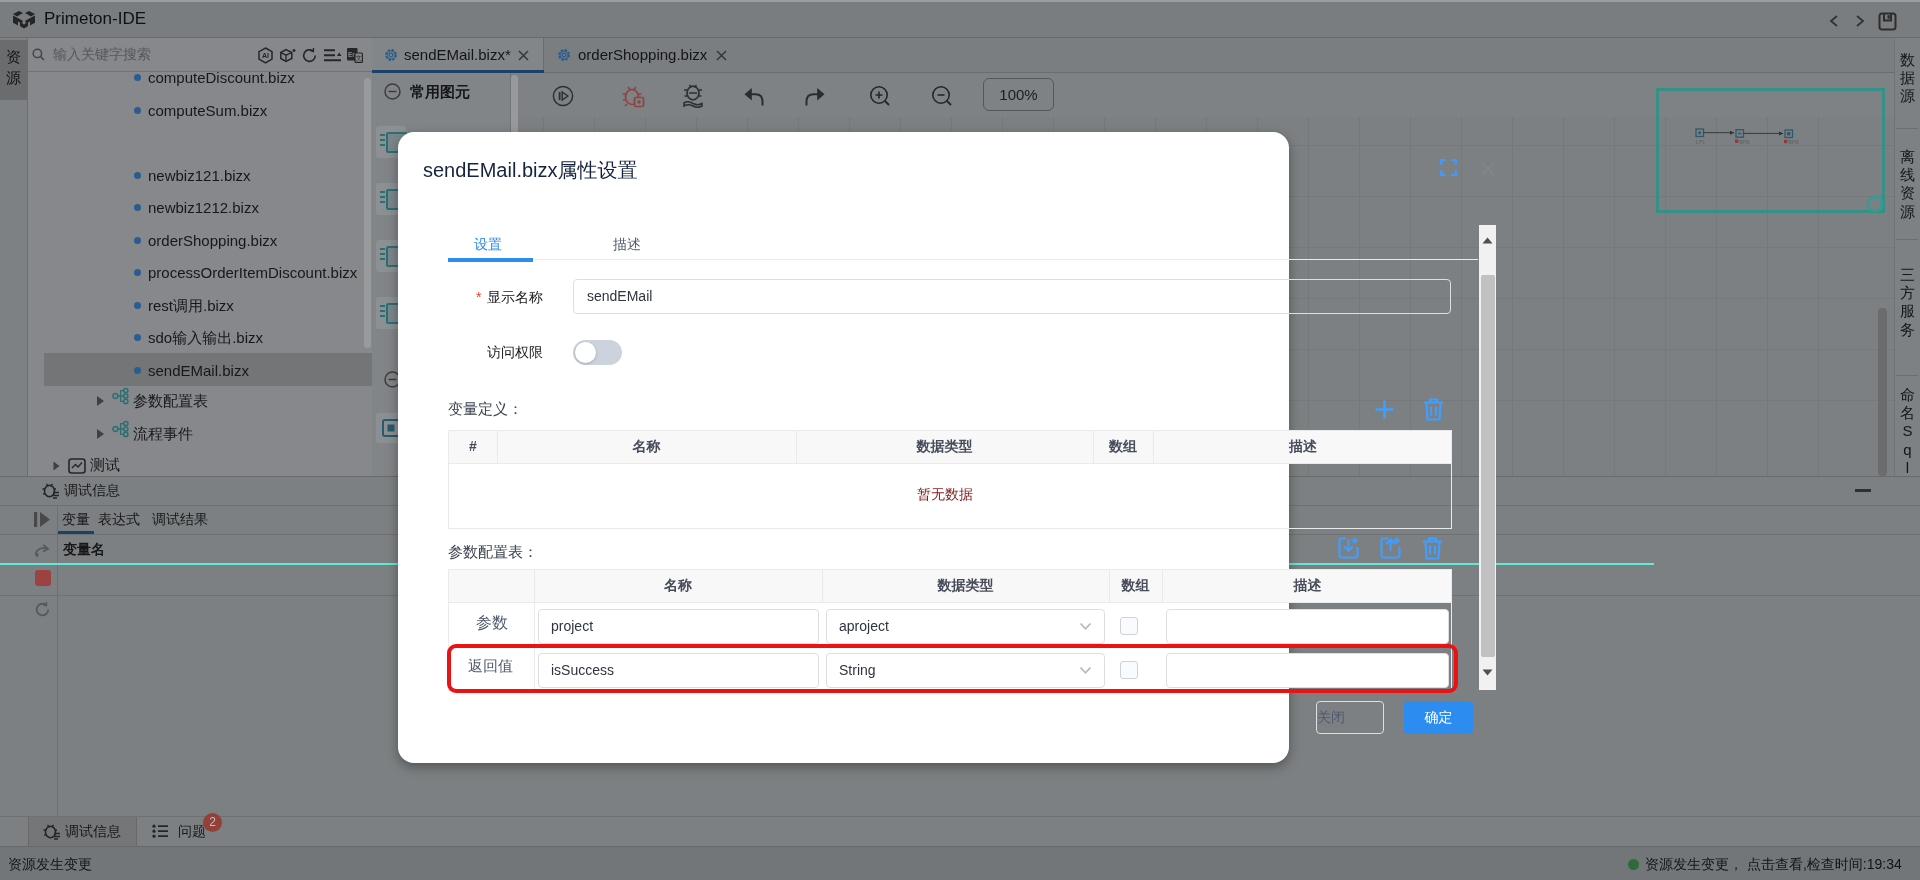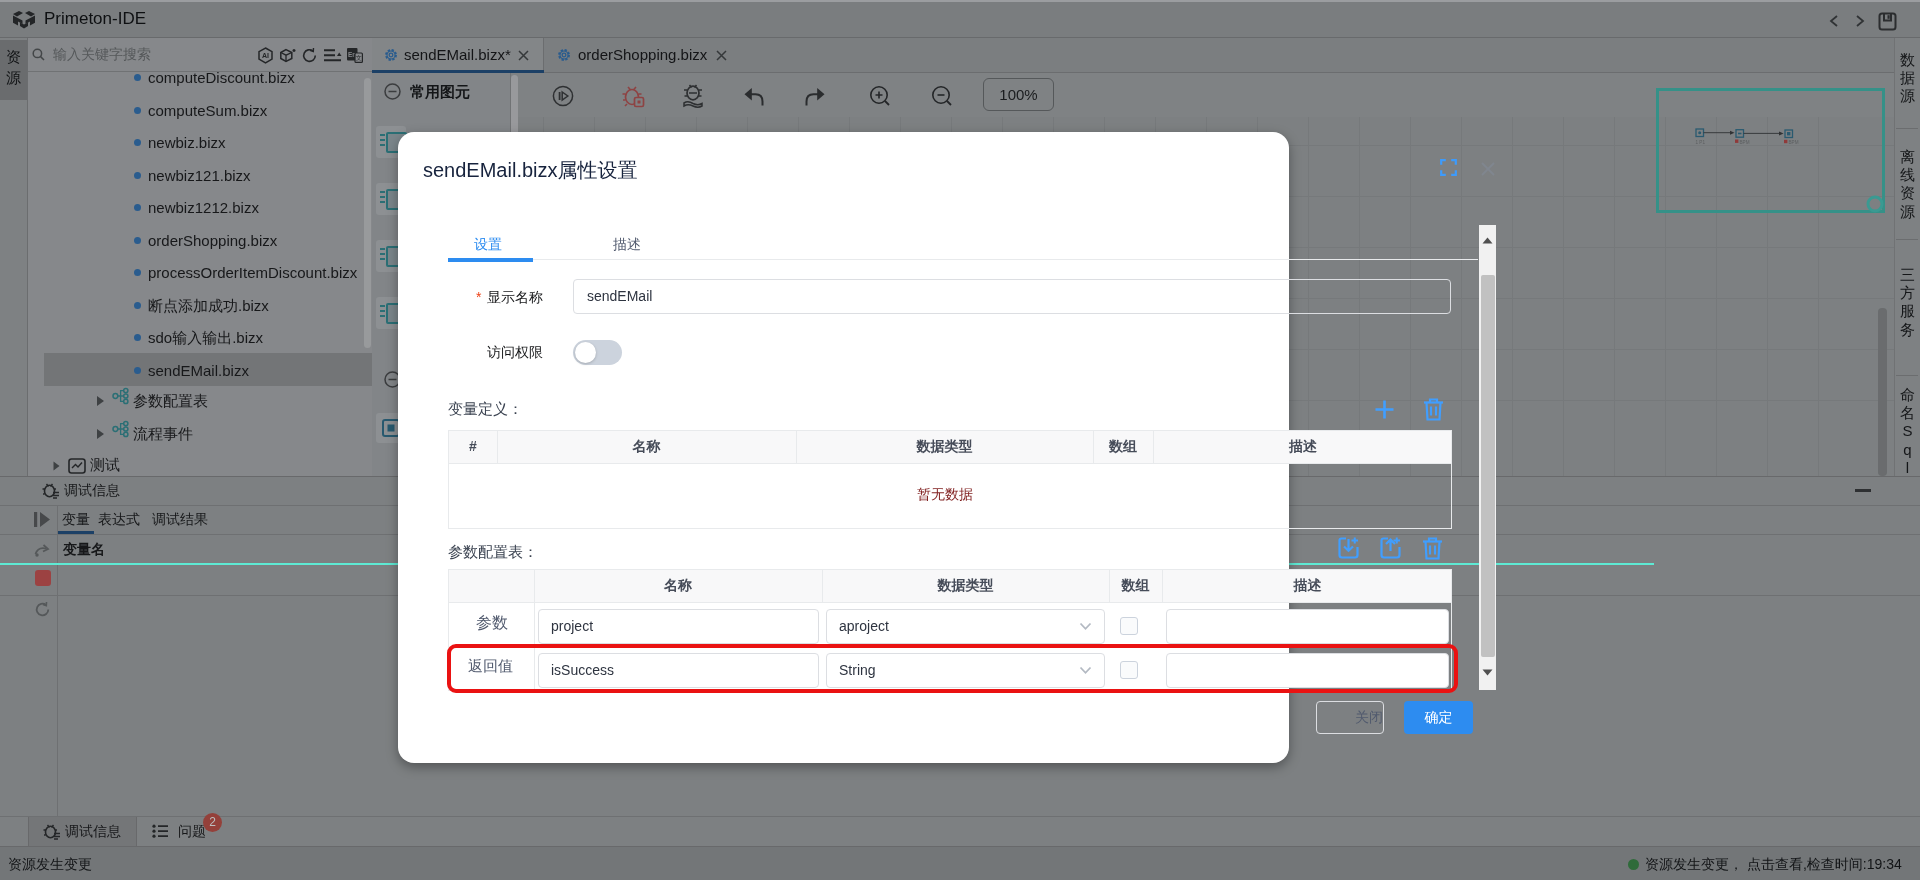--- a/index.html
+++ b/index.html
@@ -77,26 +77,25 @@
         <rect x="1" y="1" width="10.5" height="12.5" rx="1" fill="#242628"></rect>
         <text x="6.2" y="9.5" font-size="6.5" font-weight="bold" fill="#86888b" text-anchor="middle" font-family="Liberation Sans">En</text>
         <rect x="9" y="6" width="7.4" height="9.4" rx="1" fill="#86888b" stroke="#242628" stroke-width="1.2"></rect>
         <text x="12.7" y="13" font-size="6" fill="#242628" text-anchor="middle" font-family="Liberation Sans">文</text>
       </svg>
 </div>
 <div class="ab" id="tree" style="left:44px;top:72px;width:344px;height:404px;overflow:hidden;font-size:15px">
   <div class="ab" style="left:0;top:281px;width:344px;height:33px;background:#737577"></div>
   <div class="trow" style="top:-11px">computeDiscount.bizx</div>
   <div class="trow" style="top:22px">computeSum.bizx</div>
-  <div class="trow" style="top:54px">newbiz.bizx</div>
   <div class="trow" style="top:87px">newbiz121.bizx</div>
   <div class="trow" style="top:119px">newbiz1212.bizx</div>
   <div class="trow" style="top:152px">orderShopping.bizx</div>
   <div class="trow" style="top:184px">processOrderItemDiscount.bizx</div>
-  <div class="trow" style="top:217px">断点添加成功.bizx</div>
+  <div class="trow" style="top:217px">rest调用.bizx</div>
   <div class="trow" style="top:249px">sdo输入输出.bizx</div>
   <div class="trow" style="top:282px">sendEMail.bizx</div>
   <div class="prow" style="top:313px">
         <span class="arr"></span>
         <svg width="18" height="16" style="left:68px;top:3px" viewBox="0 0 18 16">
           <circle cx="3.4" cy="8" r="2.4" fill="none" stroke="#2b6f75" stroke-width="1.5"></circle>
           <circle cx="13.8" cy="2.6" r="2.1" fill="none" stroke="#2b6f75" stroke-width="1.5"></circle>
           <circle cx="13.8" cy="8" r="2.1" fill="none" stroke="#2b6f75" stroke-width="1.5"></circle>
           <circle cx="13.8" cy="13.4" r="2.1" fill="none" stroke="#2b6f75" stroke-width="1.5"></circle>
           <path d="M5.8 8 H8.6 M8.6 8 V2.6 H11.7 M8.6 8 H11.7 M8.6 8 V13.4 H11.7" fill="none" stroke="#2b6f75" stroke-width="1.3"></path>
@@ -368,21 +367,21 @@
     <div class="tx" style="left:19px;top:87px;color:#515a6e;font-size:15px">返回值</div>
     <div class="inp" style="left:89px;top:83px;width:281px">isSuccess</div>
     <div class="inp" style="left:377px;top:83px;width:279px">String</div>
     <svg width="13" height="9" style="left:630px;top:96px" viewBox="0 0 13 9">
           <path d="M1.5 1.5 L6.5 6.8 L11.5 1.5" fill="none" stroke="#b3b9c2" stroke-width="1.8"></path>
         </svg>
     <div class="cbx" style="left:671px;top:91px"></div>
     <div class="inp" style="left:717px;top:83px;width:283px"></div>
   </div>
   <div class="ab" style="left:49px;top:512px;width:1011px;height:49px;border:4px solid #ea1212;border-radius:9px;box-sizing:border-box"></div>
-  <div class="ab" style="left:918px;top:569px;width:68px;height:33px;border:1px solid #dcdee2;border-radius:4px;box-sizing:border-box;text-align:right;line-height:31px;color:#515a6e">关闭</div>
+  <div class="ab" style="left:918px;top:569px;width:68px;height:33px;border:1px solid #dcdee2;border-radius:4px;box-sizing:border-box;text-align:left;line-height:31px;color:#515a6e">关闭</div>
   <div class="ab" style="left:1006px;top:569px;width:69px;height:33px;background:#2d8cf0;border-radius:4px;text-align:center;line-height:33px;color:#fff">确定</div>
   <div class="ab" style="left:1081px;top:93px;width:17px;height:465px;background:#f1f1f1">
     <svg width="11" height="7" style="left:3px;top:12px" viewBox="0 0 11 7">
           <path d="M5.5 0.5 L10.5 6.5 H0.5 Z" fill="#505050"></path>
         </svg>
     <svg width="11" height="7" style="left:3px;top:444px" viewBox="0 0 11 7">
           <path d="M5.5 6.5 L10.5 0.5 H0.5 Z" fill="#505050"></path>
         </svg>
     <div class="ab" style="left:1.5px;top:50px;width:14px;height:382px;background:#c1c1c1;border-radius:2px"></div>
   </div>

